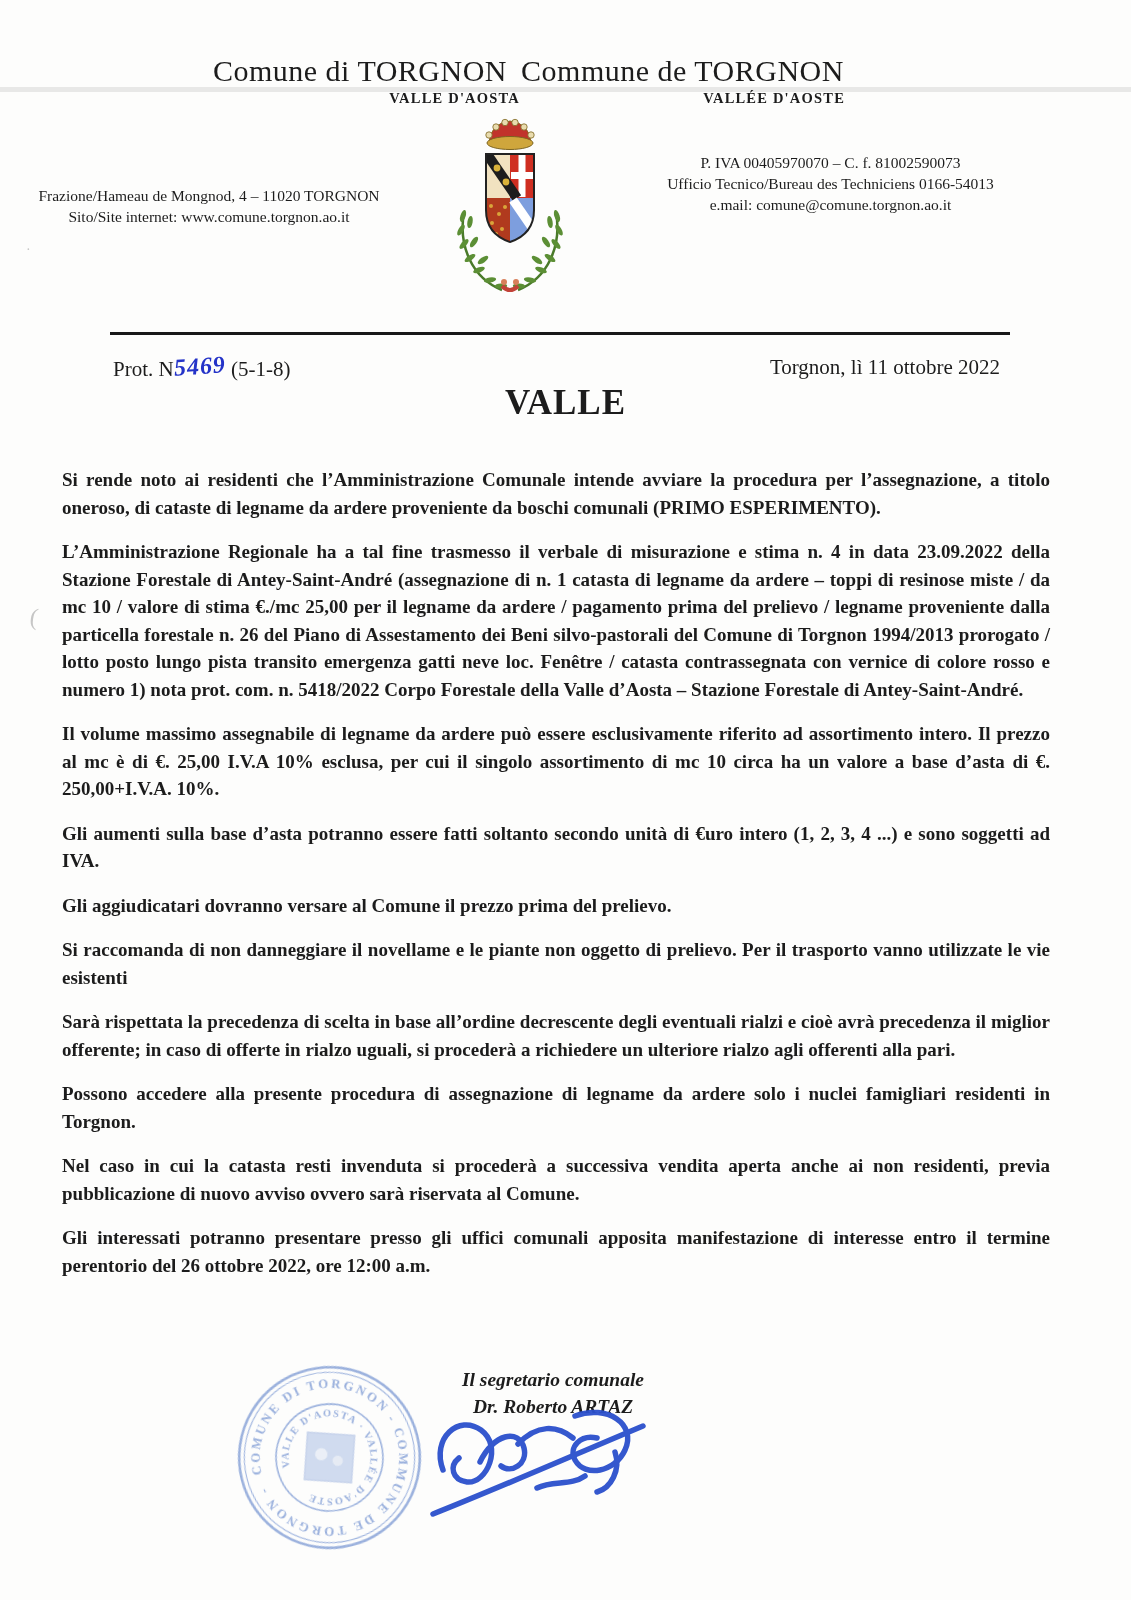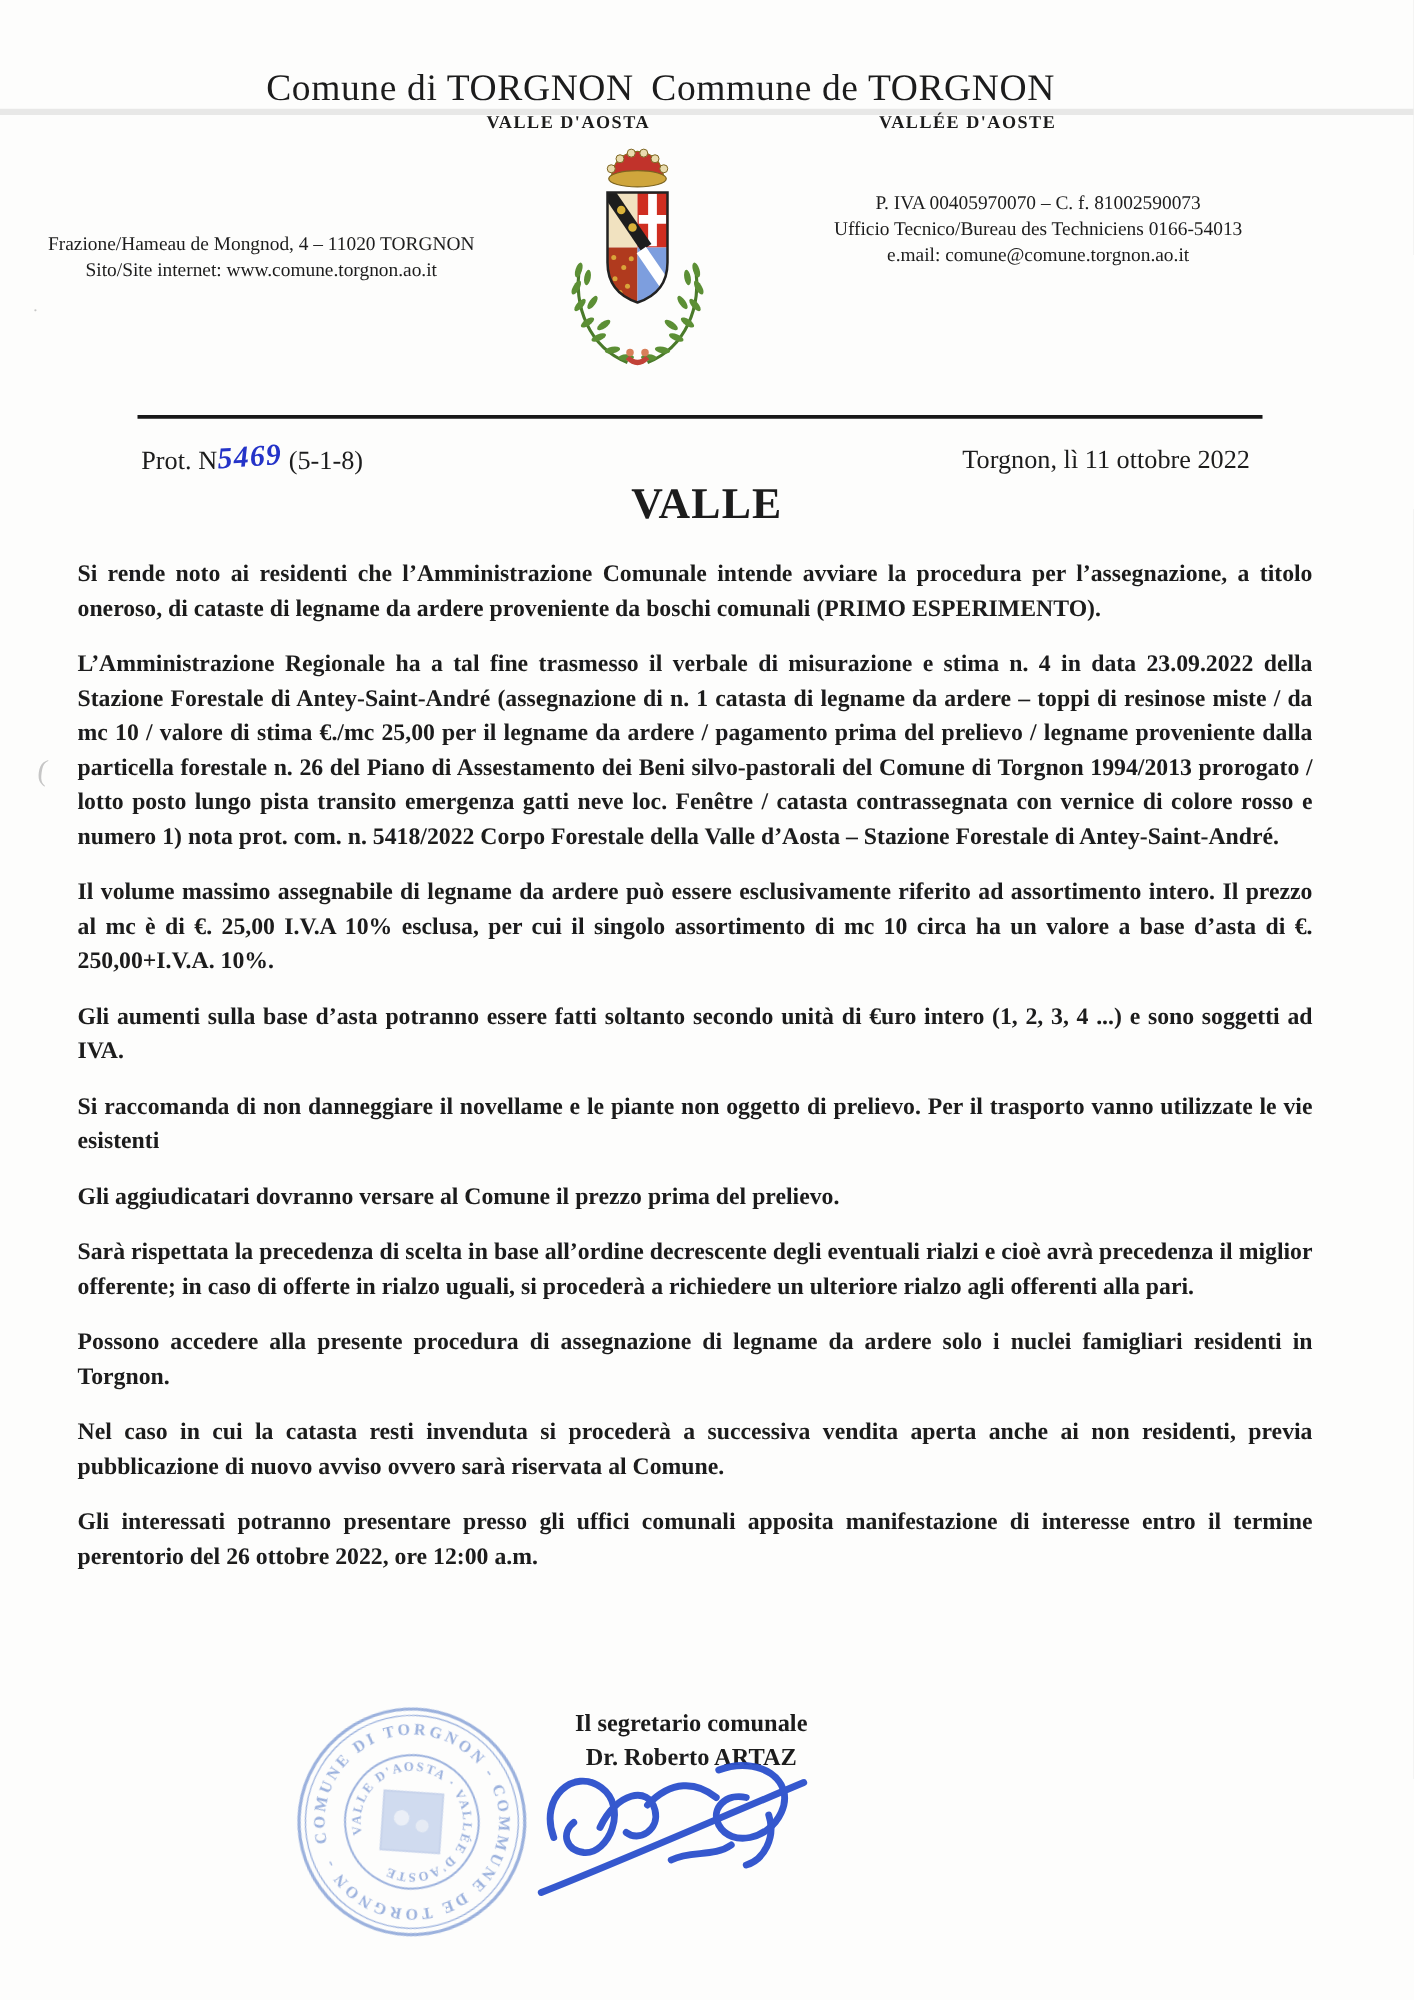--- a/index.html
+++ b/index.html
@@ -32,29 +32,29 @@
   .rule{position:absolute;left:110px;top:332px;width:900px;height:3px;background:#181818;}
 
   .prot-row{position:absolute;left:0;top:355px;width:1131px;height:36px;font-size:21px;}
   .prot-left{position:absolute;left:113px;top:0;white-space:nowrap;}
   .prot-num{color:#2433c8;font-style:italic;font-weight:bold;font-size:24px;letter-spacing:1px;display:inline-block;transform:rotate(-4deg) translateY(-2px);}
   .prot-right{position:absolute;right:131px;top:0;white-space:nowrap;}
 
   .notice-title{position:absolute;left:0;top:383px;width:1131px;text-align:center;font-size:35px;font-weight:bold;letter-spacing:1px;}
 
   .body-text{
-    position:absolute;left:62px;top:446px;width:988px;
+    position:absolute;left:62px;top:466px;width:988px;
     font-size:19px;font-weight:bold;line-height:27.5px;
     text-align:justify;
     font-family:Liberation Serif, serif;
   }
   .body-text p{margin:0 0 17px 0;}
   .body-text p:last-child{margin-bottom:0;}
 
-  .sig-block{position:absolute;left:403px;top:1366px;width:300px;text-align:center;font-size:19.5px;font-weight:bold;line-height:27px;}
+  .sig-block{position:absolute;left:403px;top:1366px;width:300px;text-align:center;font-size:19.5px;font-weight:bold;line-height:27px;font-style:italic;}
   .sig-svg{position:absolute;left:425px;top:1392px;width:250px;height:140px;}
   .stamp{position:absolute;left:232px;top:1360px;width:195px;height:195px;transform:rotate(-14deg);opacity:.85;filter:blur(.3px);}
 </style>
 </head>
 <body>
 
 <div class="page">
 
   <div class="scan-band" style="top:87px;"></div>
   <div class="scan-mark" style="left:30px;top:604px;transform:rotate(8deg);">(</div>
@@ -155,22 +155,22 @@
     <div class="prot-right">Torgnon, lì 11 ottobre 2022</div>
   </div>
 
   <div class="notice-title">VALLE</div>
 
   <div class="body-text">
     <p>Si rende noto ai residenti che l’Amministrazione Comunale intende avviare la procedura per l’assegnazione, a titolo oneroso, di cataste di legname da ardere proveniente da boschi comunali (PRIMO ESPERIMENTO).</p>
     <p>L’Amministrazione Regionale ha a tal fine trasmesso il verbale di misurazione e stima n. 4 in data 23.09.2022 della Stazione Forestale di Antey-Saint-André (assegnazione di n. 1 catasta di legname da ardere – toppi di resinose miste / da mc 10 / valore di stima €./mc 25,00 per il legname da ardere / pagamento prima del prelievo / legname proveniente dalla particella forestale n. 26 del Piano di Assestamento dei Beni silvo-pastorali del Comune di Torgnon 1994/2013 prorogato / lotto posto lungo pista transito emergenza gatti neve loc. Fenêtre / catasta contrassegnata con vernice di colore rosso e numero 1) nota prot. com. n. 5418/2022 Corpo Forestale della Valle d’Aosta – Stazione Forestale di Antey-Saint-André.</p>
     <p>Il volume massimo assegnabile di legname da ardere può essere esclusivamente riferito ad assortimento intero. Il prezzo al mc è di €. 25,00 I.V.A 10% esclusa, per cui il singolo assortimento di mc 10 circa ha un valore a base d’asta di €. 250,00+I.V.A. 10%.</p>
     <p>Gli aumenti sulla base d’asta potranno essere fatti soltanto secondo unità di €uro intero (1, 2, 3, 4 ...) e sono soggetti ad IVA.</p>
+    <p>Gli aggiudicatari dovranno versare al Comune il prezzo prima del prelievo.</p>
     <p>Si raccomanda di non danneggiare il novellame e le piante non oggetto di prelievo. Per il trasporto vanno utilizzate le vie esistenti</p>
-    <p>Gli aggiudicatari dovranno versare al Comune il prezzo prima del prelievo.</p>
     <p>Sarà rispettata la precedenza di scelta in base all’ordine decrescente degli eventuali rialzi e cioè avrà precedenza il miglior offerente; in caso di offerte in rialzo uguali, si procederà a richiedere un ulteriore rialzo agli offerenti alla pari.</p>
     <p>Possono accedere alla presente procedura di assegnazione di legname da ardere solo i nuclei famigliari residenti in Torgnon.</p>
     <p>Nel caso in cui la catasta resti invenduta si procederà a successiva vendita aperta anche ai non residenti, previa pubblicazione di nuovo avviso ovvero sarà riservata al Comune.</p>
     <p>Gli interessati potranno presentare presso gli uffici comunali apposita manifestazione di interesse entro il termine perentorio del 26 ottobre 2022, ore 12:00 a.m.</p>
   </div>
 
   <div class="sig-block">
     <div>Il segretario comunale</div>
     <div>Dr. Roberto ARTAZ</div>
   </div>

